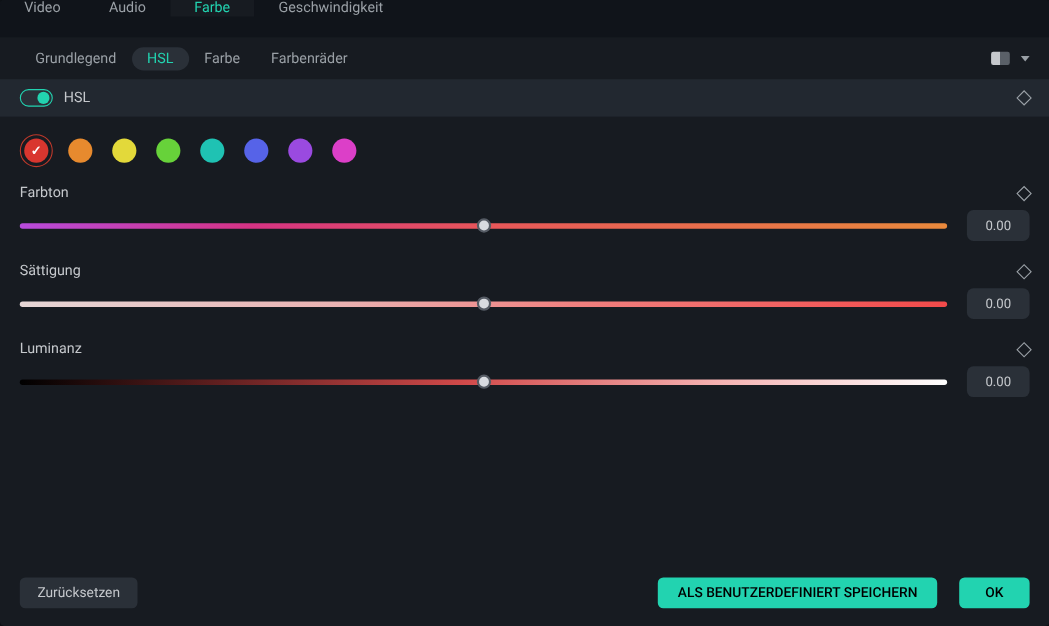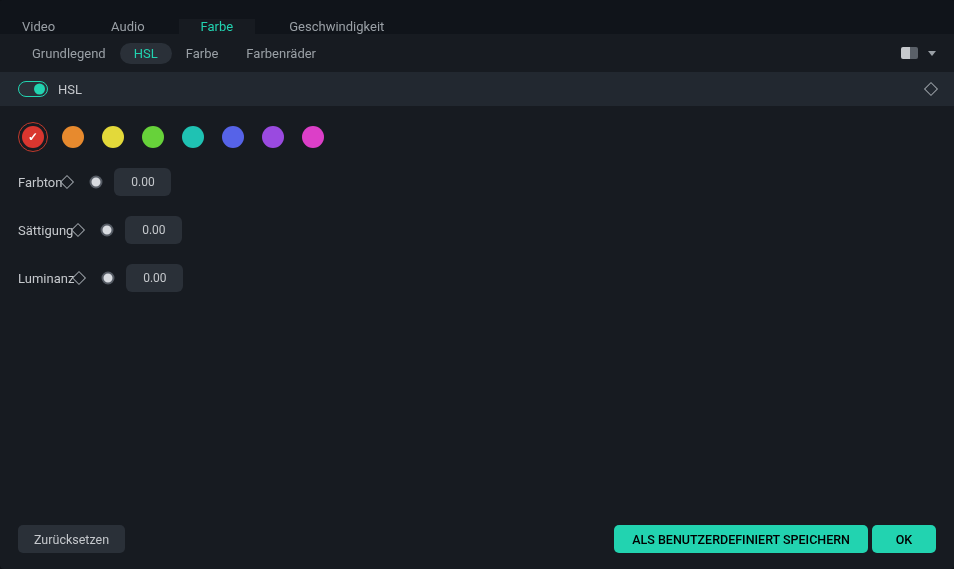--- a/index.html
+++ b/index.html
@@ -11,21 +11,21 @@
     --txt-dim:#9aa0a6;
     --teal:#22d3b0;
     --teal-dark:#1aa88c;
     --border:#3a414b;
   }
   *{box-sizing:border-box;font-family:-apple-system,BlinkMacSystemFont,"Segoe UI",Roboto,Arial,sans-serif;}
   html,body{margin:0;padding:0;background:#0e1116;color:var(--txt);font-size:13px;}
   .window{width:954px;height:569px;background:var(--bg);display:flex;flex-direction:column;overflow:hidden;border-radius:4px;}
 
   
-  .top-tabs{display:flex;background:#10141a;height:34px;align-items:flex-end;gap:12px;}
+  .top-tabs{display:flex;background:#10141a;height:34px;align-items:flex-start;}
   .top-tab{padding:0 22px;display:flex;align-items:center;color:var(--txt-dim);cursor:pointer;font-size:13px;}
   .top-tab.active{background:var(--bg);color:var(--teal);}
 
   
   .sub-tabs{display:flex;align-items:center;height:38px;padding:0 18px;background:var(--bg);}
   .sub-tab{padding:4px 14px;color:var(--txt-dim);cursor:pointer;font-size:13px;}
   .sub-tab.pill{background:var(--bg4);border-radius:12px;color:var(--teal);padding:3px 14px;}
   .sub-spacer{flex:1;}
   .compare-icon{width:17px;height:12px;display:inline-block;background:linear-gradient(to right,#c5c8cc 0 50%,#5a6068 50% 100%);border-radius:2px;margin-right:4px;}
   .chev{width:0;height:0;border-left:4px solid transparent;border-right:4px solid transparent;border-top:5px solid var(--txt-dim);display:inline-block;margin-left:6px;}
@@ -41,35 +41,35 @@
   
   .body{flex:1;padding:20px 18px 6px 18px;display:flex;flex-direction:column;gap:14px;overflow:auto;}
 
   
   .swatches{display:flex;gap:18px;padding-left:4px;}
   .swatch{width:22px;height:22px;border-radius:50%;cursor:pointer;position:relative;}
   .swatch.sel{outline:1.5px solid #c0392b;outline-offset:3px;}
   .swatch.sel::after{content:"✓";position:absolute;color:#fff;font-size:12px;left:50%;top:50%;transform:translate(-50%,-52%);font-weight:700;}
 
   
-  .slider-group{display:flex;gap:24px;margin-top:6px;}
+  .slider-group{display:flex;flex-direction:column;gap:8px;margin-top:6px;}
   .sg-head{display:flex;align-items:center;}
   .sg-label{color:var(--txt);font-size:13px;}
   .sg-spacer{flex:1;}
   .sg-row{display:flex;align-items:center;gap:18px;}
   .track{flex:1;height:5px;border-radius:3px;position:relative;cursor:pointer;}
   .thumb{position:absolute;top:50%;left:50%;transform:translate(-50%,-50%);width:13px;height:13px;border-radius:50%;background:#d8dbe0;border:2px solid #555b64;}
   .valbox{width:57px;height:28px;background:var(--bg4);border-radius:6px;display:flex;align-items:center;justify-content:center;color:var(--txt);font-size:12px;}
 
   .track.hue{background:linear-gradient(to right,#b84bdc 0%,#d63384 25%,#e8565a 50%,#e9893c 100%);}
   .track.sat{background:linear-gradient(to right,#e6d6d6 0%,#eab1b1 35%,#f0807f 60%,#f24a4a 100%);}
   .track.lum{background:linear-gradient(to right,#000 0%,#5a1d1d 20%,#d24a4a 48%,#f5b1b1 75%,#fff 100%);}
 
   
-  .footer{display:flex;align-items:center;padding:12px 18px 16px 18px;gap:4px;}
+  .footer{display:flex;align-items:center;padding:12px 18px 16px 18px;gap:20px;}
   .btn{height:28px;padding:0 16px;border:none;border-radius:5px;font-size:12.5px;cursor:pointer;display:flex;align-items:center;justify-content:center;}
   .btn.grey{background:var(--bg4);color:var(--txt);}
   .btn.teal{background:var(--teal);color:#000000;font-weight:500;}
   .btn.teal.wide{padding:0 18px;}
   .flex1{flex:1;}
 </style>
 </head>
 <body>
 
 <div class="window">

